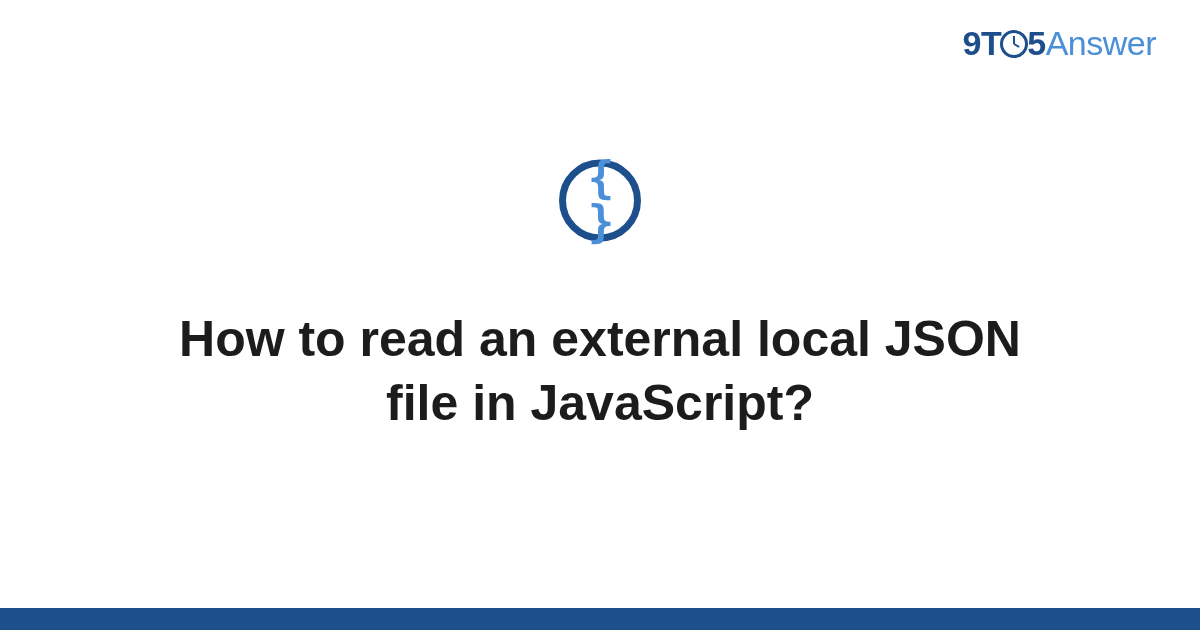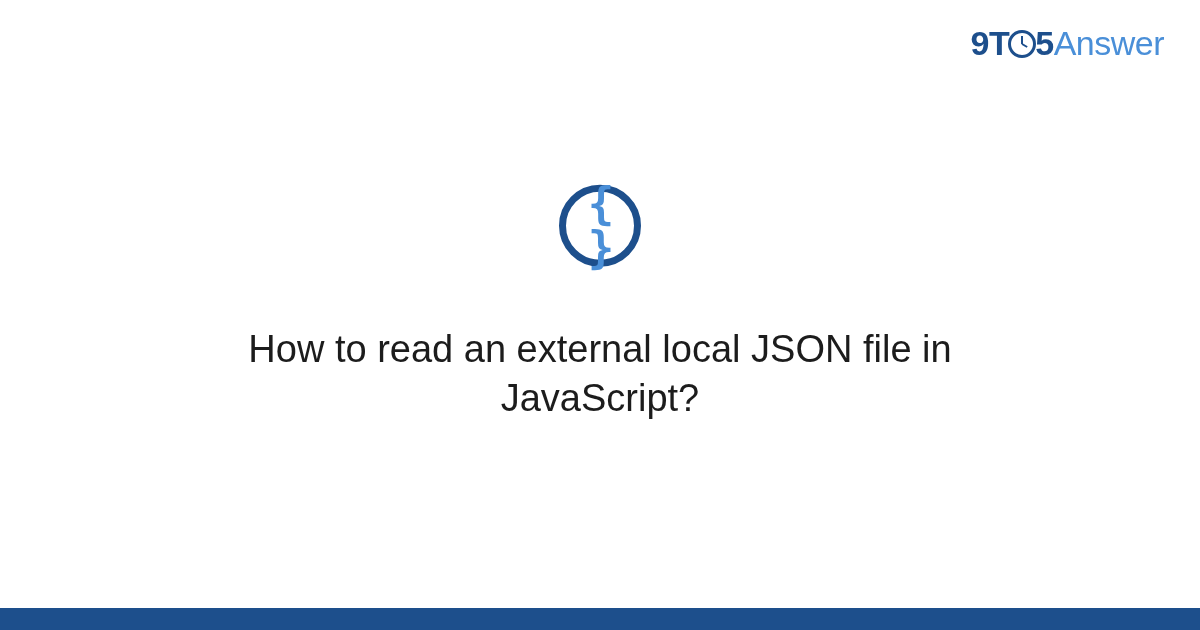--- a/index.html
+++ b/index.html
@@ -11,21 +11,21 @@
       width: 1200px;
       height: 630px;
       background: #ffffff;
       font-family: -apple-system, BlinkMacSystemFont, "Segoe UI", Helvetica, Arial, sans-serif;
       position: relative;
       overflow: hidden;
     }
     .brand {
       position: absolute;
       top: 24px;
-      right: 36px;
+      right: 44px;
       font-size: 34px;
       font-weight: 600;
       letter-spacing: -0.5px;
     }
     .brand .nine, .brand .five {
       color: #1d4f8c;
     }
     .brand .t {
       color: #1d4f8c;
     }
@@ -85,26 +85,26 @@
     }
     .category-icon .braces {
       color: #4a8fd8;
       font-size: 44px;
       font-weight: 700;
       font-family: "Consolas", "Monaco", monospace;
       letter-spacing: -2px;
       line-height: 1;
     }
     .title {
-      font-size: 38px;
-      font-weight: 400;
+      font-size: 50px;
+      font-weight: 700;
       color: #1c1c1c;
       line-height: 1.28;
       max-width: 900px;
-      margin: 4px auto;
+      margin: 12px auto;
     }
     .footer-bar {
       position: absolute;
       bottom: 0;
       left: 0;
       width: 100%;
       height: 22px;
       background: #1d4f8c;
     }
   </style>

